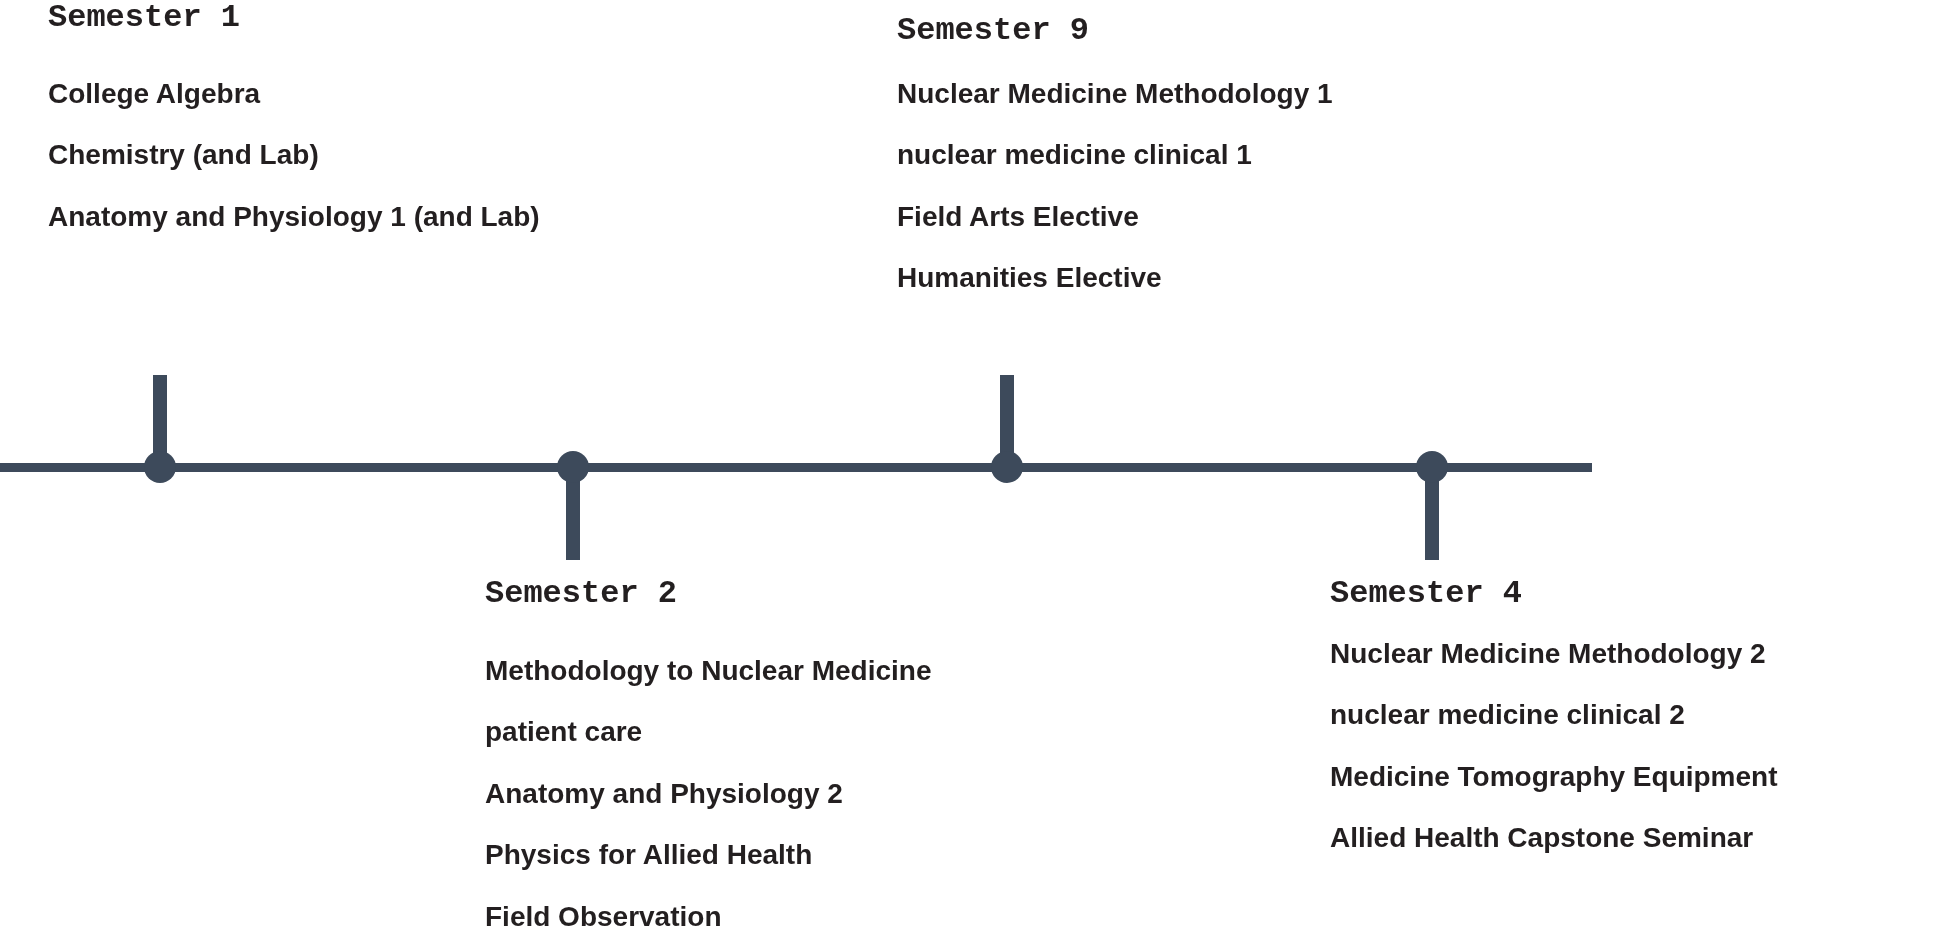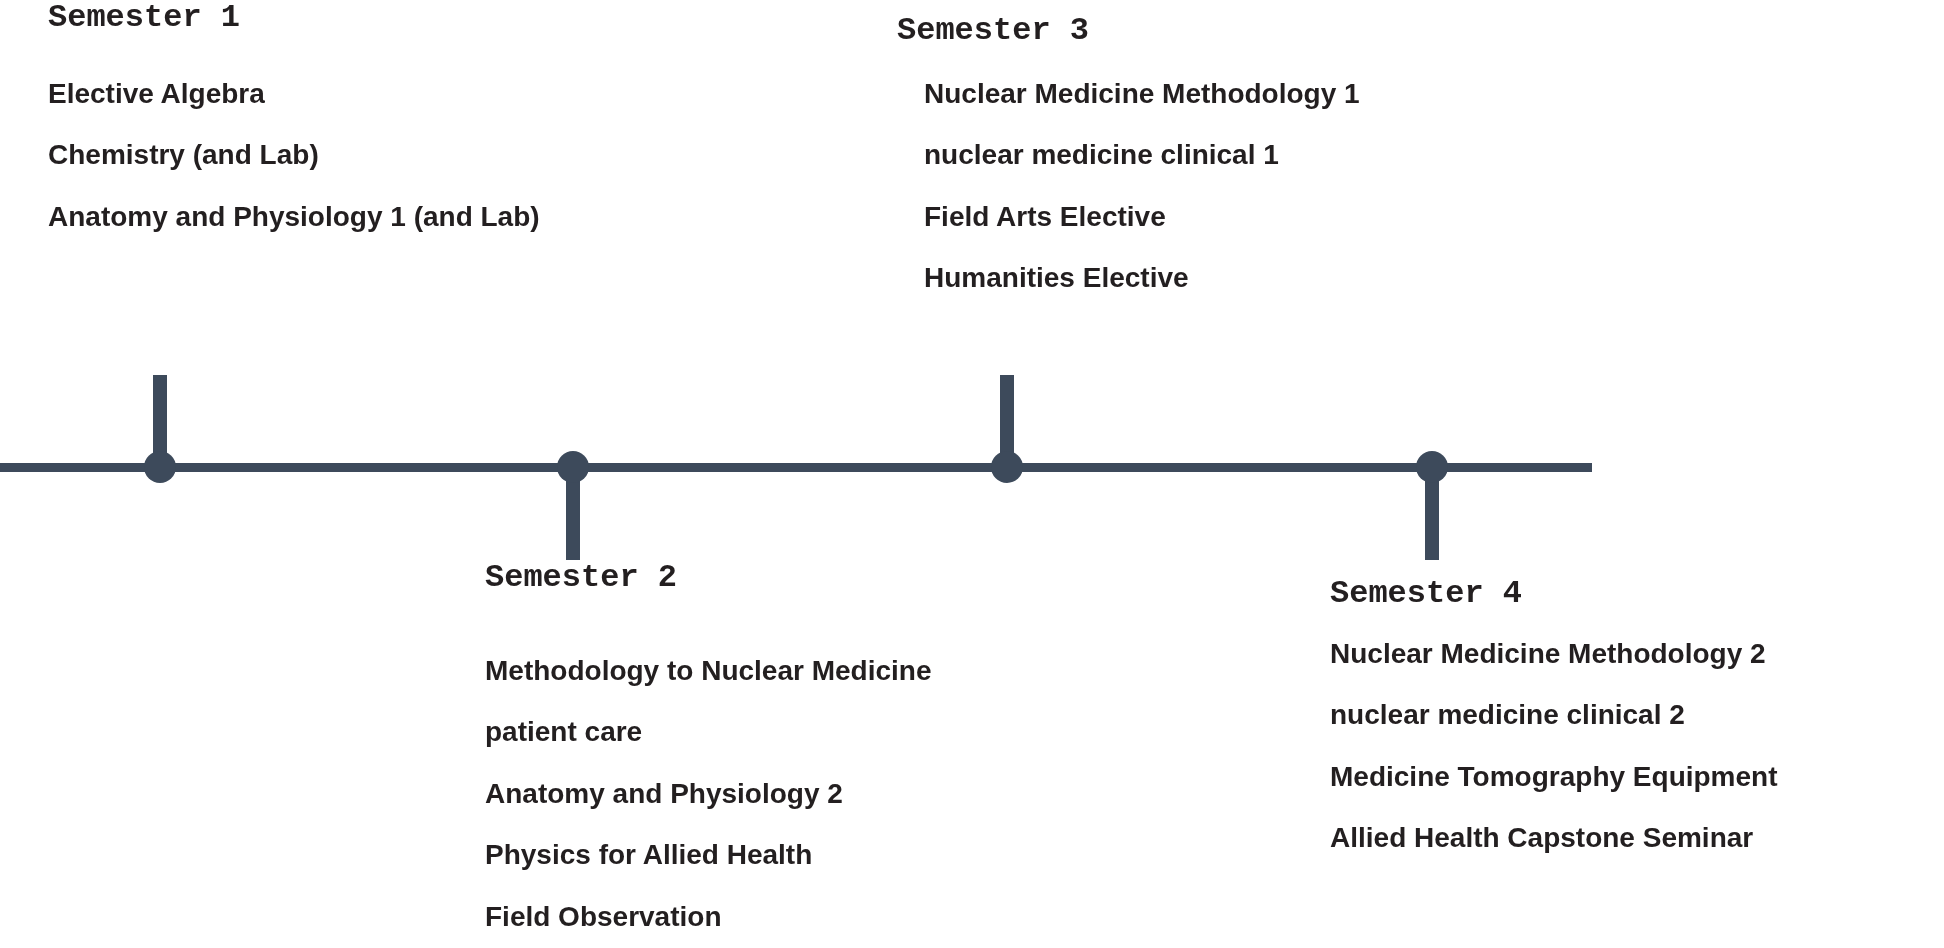--- a/index.html
+++ b/index.html
@@ -66,34 +66,34 @@
   <div class="node" style="left:557px; top:451px;"></div>
 
   <div class="stem" style="left:1000px; top:375px; height:94px;"></div>
   <div class="node" style="left:991px; top:451px;"></div>
 
   <div class="stem" style="left:1425px; top:467px; height:93px;"></div>
   <div class="node" style="left:1416px; top:451px;"></div>
 
   <div class="sem-heading" style="left:48px; top:0px;">Semester 1</div>
   <div class="course-list" style="left:48px; top:63px;">
-      <div class="course-line">Elective Algebra</div>
+      <div class="course-line">College Algebra</div>
       <div class="course-line">Chemistry (and Lab)</div>
       <div class="course-line">Anatomy and Physiology 1 (and Lab)</div>
     </div>
 
-  <div class="sem-heading" style="left:897px; top:13px;">Semester 3</div>
-  <div class="course-list" style="left:897px; top:63px;margin-left:27px;">
+  <div class="sem-heading" style="left:897px; top:13px;">Semester 9</div>
+  <div class="course-list" style="left:897px; top:63px;">
       <div class="course-line">Nuclear Medicine Methodology 1</div>
       <div class="course-line">nuclear medicine clinical 1</div>
       <div class="course-line">Field Arts Elective</div>
       <div class="course-line">Humanities Elective</div>
     </div>
 
-  <div class="sem-heading" style="left:485px; top:560px;">Semester 2</div>
+  <div class="sem-heading" style="left:485px; top:576px;">Semester 2</div>
   <div class="course-list" style="left:485px; top:640px;">
       <div class="course-line">Methodology to Nuclear Medicine</div>
       <div class="course-line">patient care</div>
       <div class="course-line">Anatomy and Physiology 2</div>
       <div class="course-line">Physics for Allied Health</div>
       <div class="course-line">Field Observation</div>
     </div>
 
   <div class="sem-heading" style="left:1330px; top:576px;">Semester 4</div>
   <div class="course-list" style="left:1330px; top:623px;text-align:right;">

